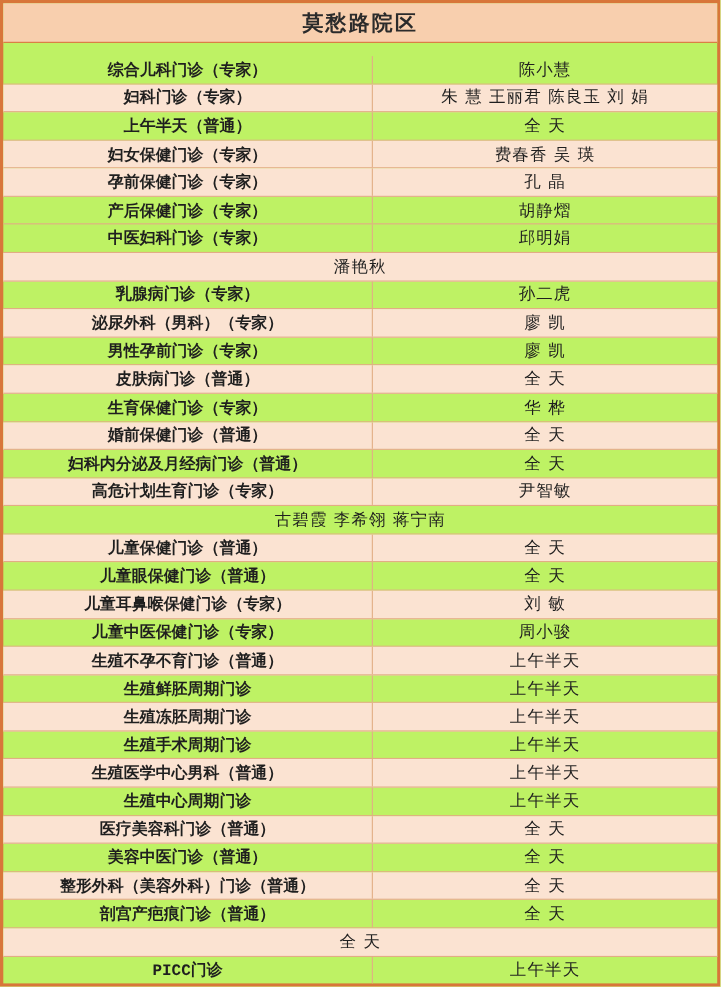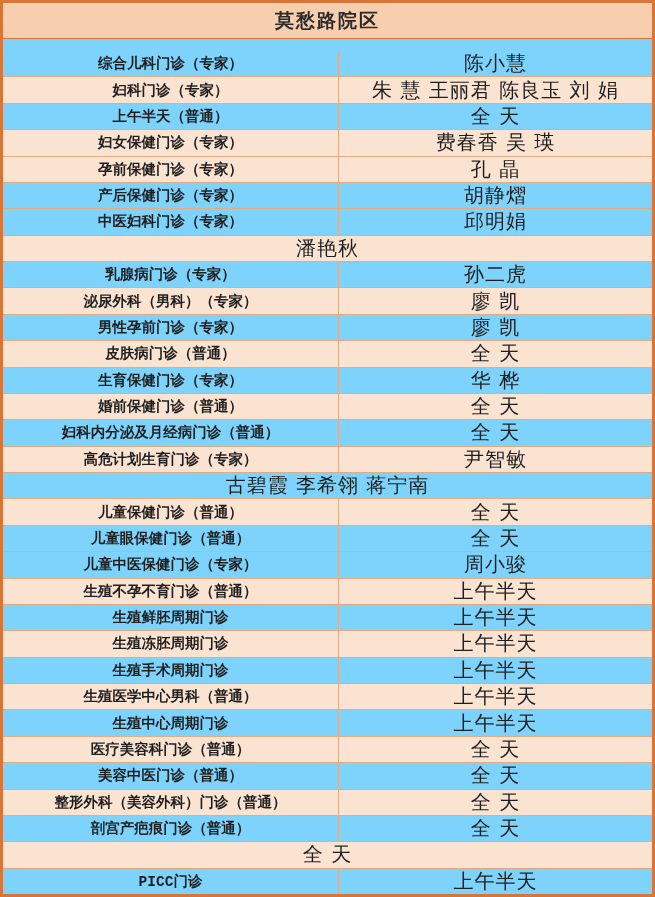--- a/index.html
+++ b/index.html
@@ -10,21 +10,21 @@
   body {
     width: 655px;
     height: 897px;
     font-family: "DejaVu Sans", "Liberation Sans", sans-serif;
     overflow: hidden;
   }
   .sheet {
     width: 655px;
     height: 897px;
     box-sizing: border-box;
-    background: #7dd3fc;
+    background: #bef264;
     border: 3px solid #d8763a;
     display: flex;
     flex-direction: column;
   }
   .title-row {
     height: 36px;
     flex: 0 0 36px;
     display: flex;
     align-items: center;
     justify-content: center;
@@ -76,21 +76,21 @@
     box-sizing: border-box;
     padding: 0 4px;
   }
   .dept-text {
     font-size: 14.5px;
     font-weight: bold;
     color: #1f1f1f;
     white-space: nowrap;
   }
   .doc-text {
-    font-size: 20px;
+    font-size: 15px;
     color: #1f1f1f;
     white-space: nowrap;
     letter-spacing: 1px;
   }
 </style>
 </head>
 <body>
 
 <div class="sheet">
 
@@ -238,20 +238,28 @@
         </div>
       </div>
       <div class="row">
         <div class="cell-dept">
           <span class="dept-text">儿童眼保健门诊（普通）</span>
         </div>
         <div class="cell-doc">
           <span class="doc-text">全 天</span>
         </div>
       </div>
+      <div class="row alt">
+        <div class="cell-dept">
+          <span class="dept-text">儿童耳鼻喉保健门诊（专家）</span>
+        </div>
+        <div class="cell-doc">
+          <span class="doc-text">刘 敏</span>
+        </div>
+      </div>
       <div class="row">
         <div class="cell-dept">
           <span class="dept-text">儿童中医保健门诊（专家）</span>
         </div>
         <div class="cell-doc">
           <span class="doc-text">周小骏</span>
         </div>
       </div>
       <div class="row alt">
         <div class="cell-dept">

